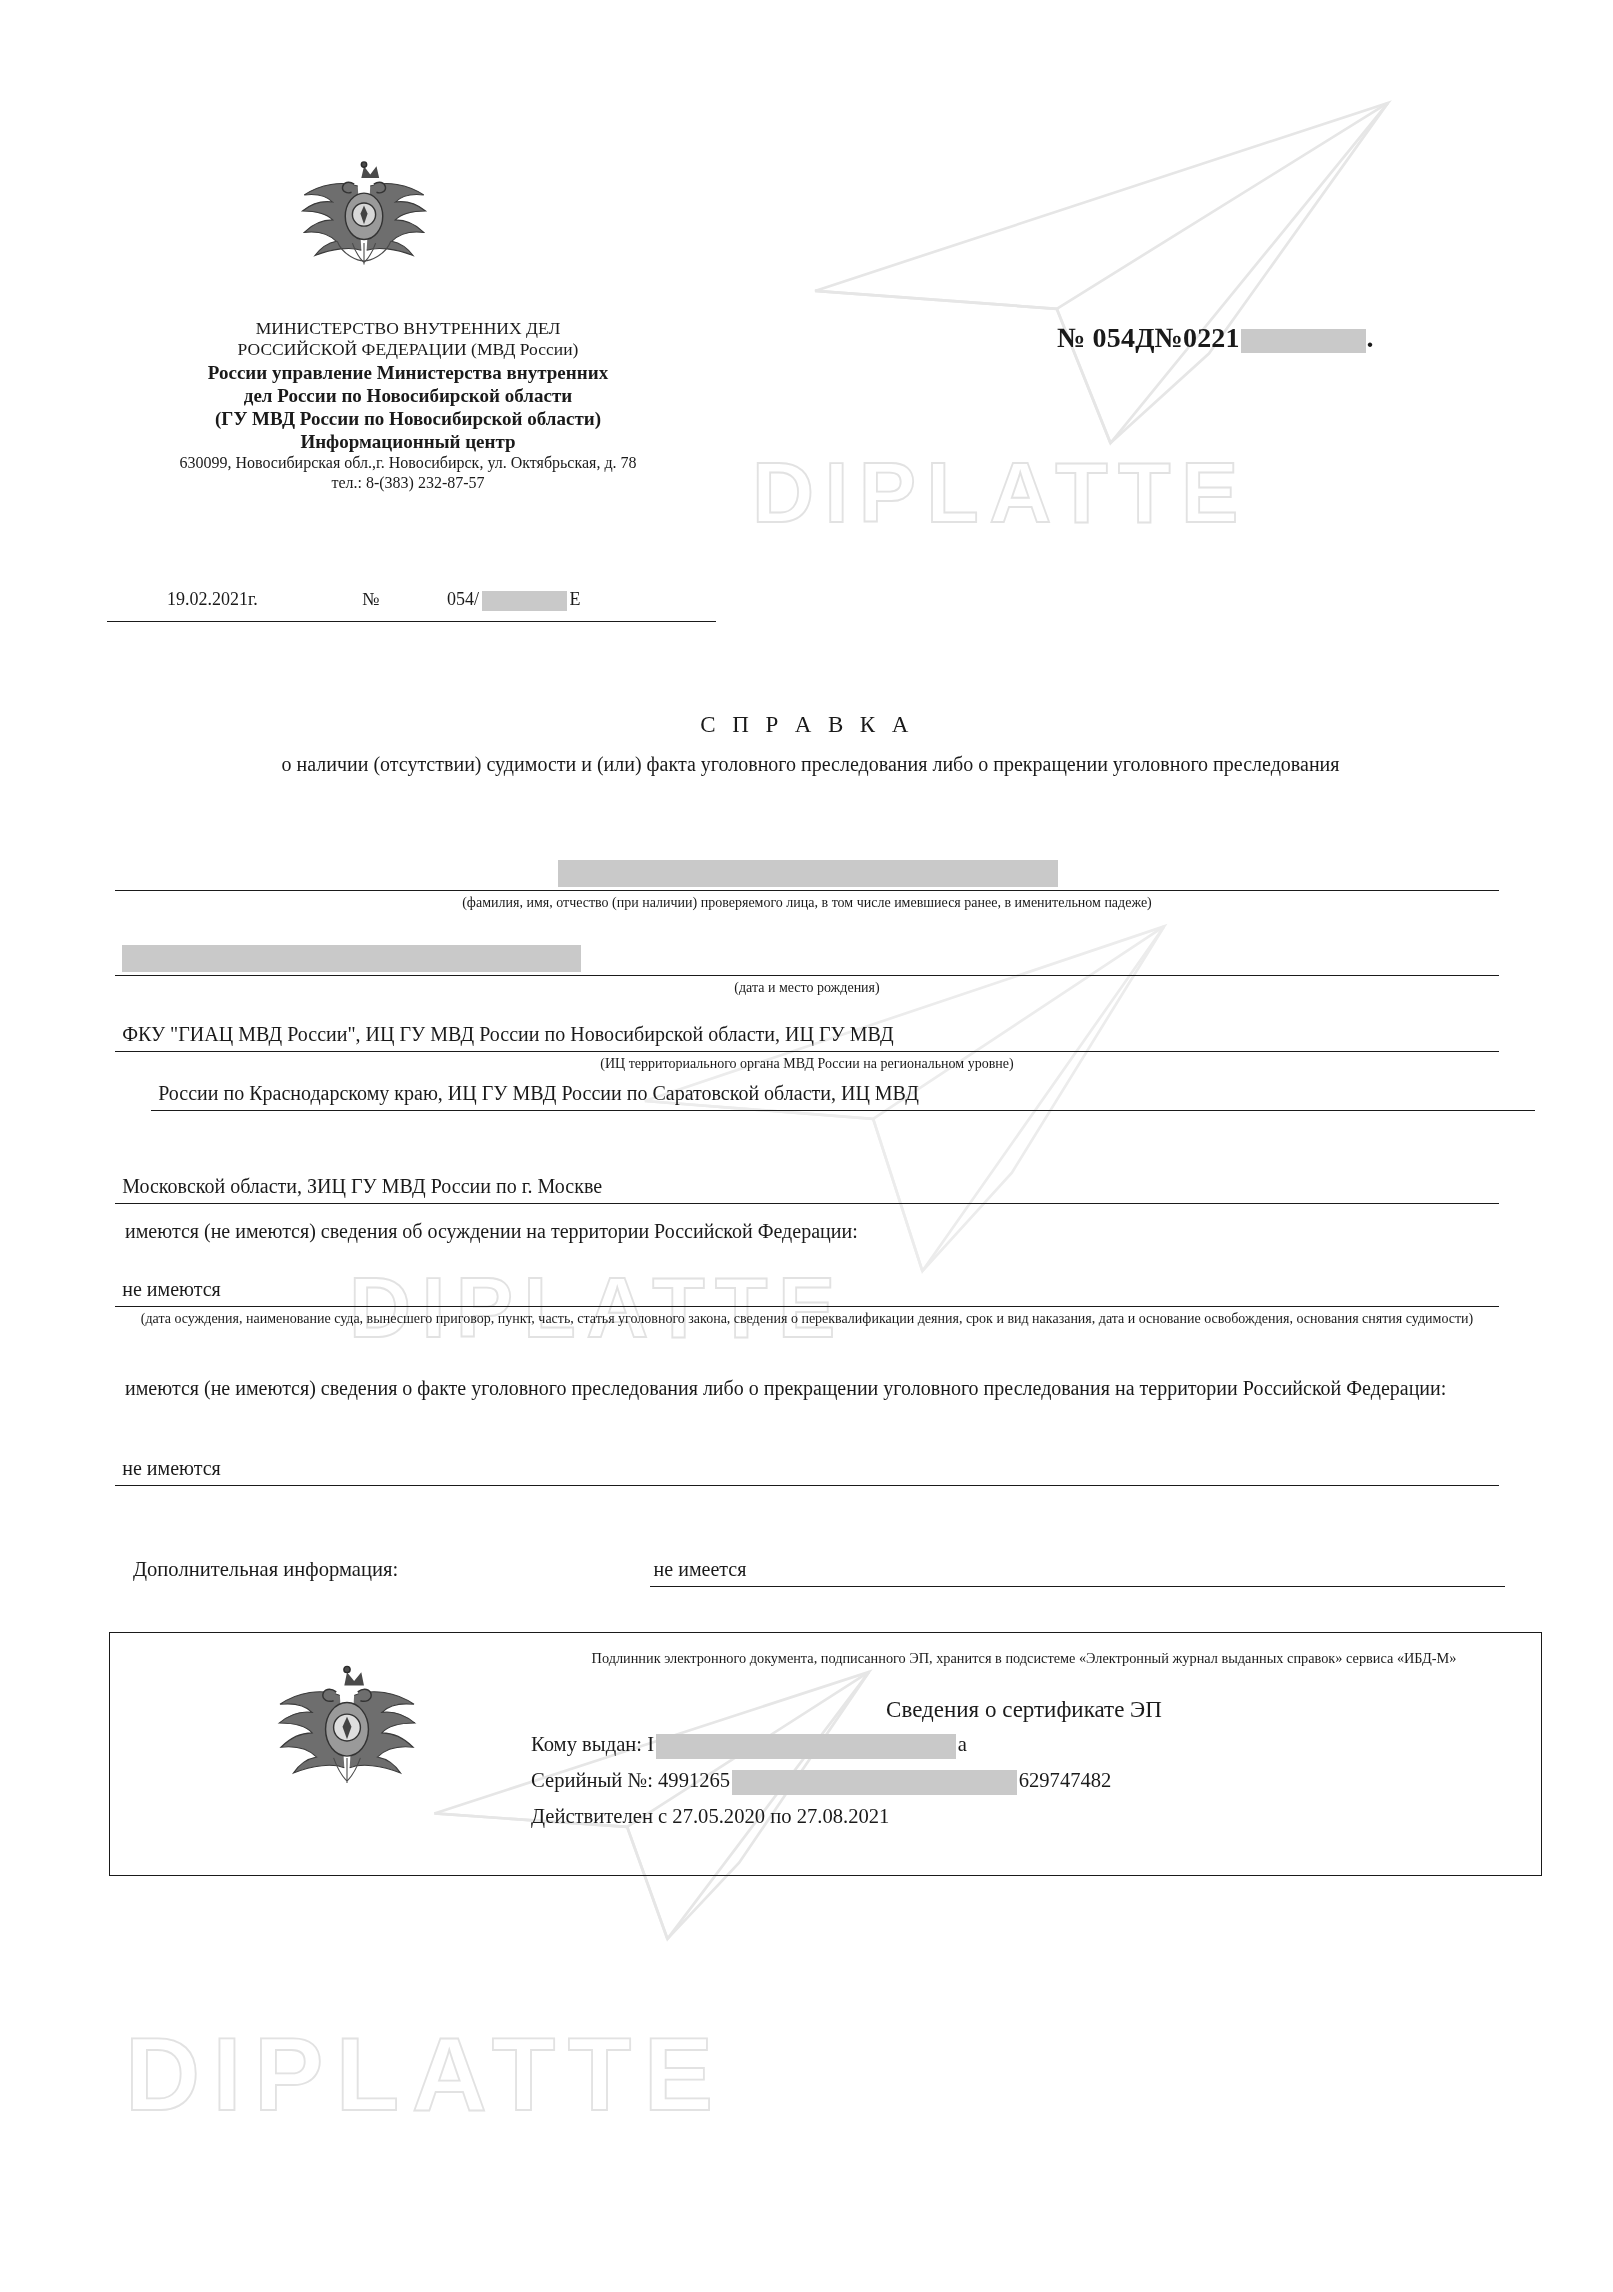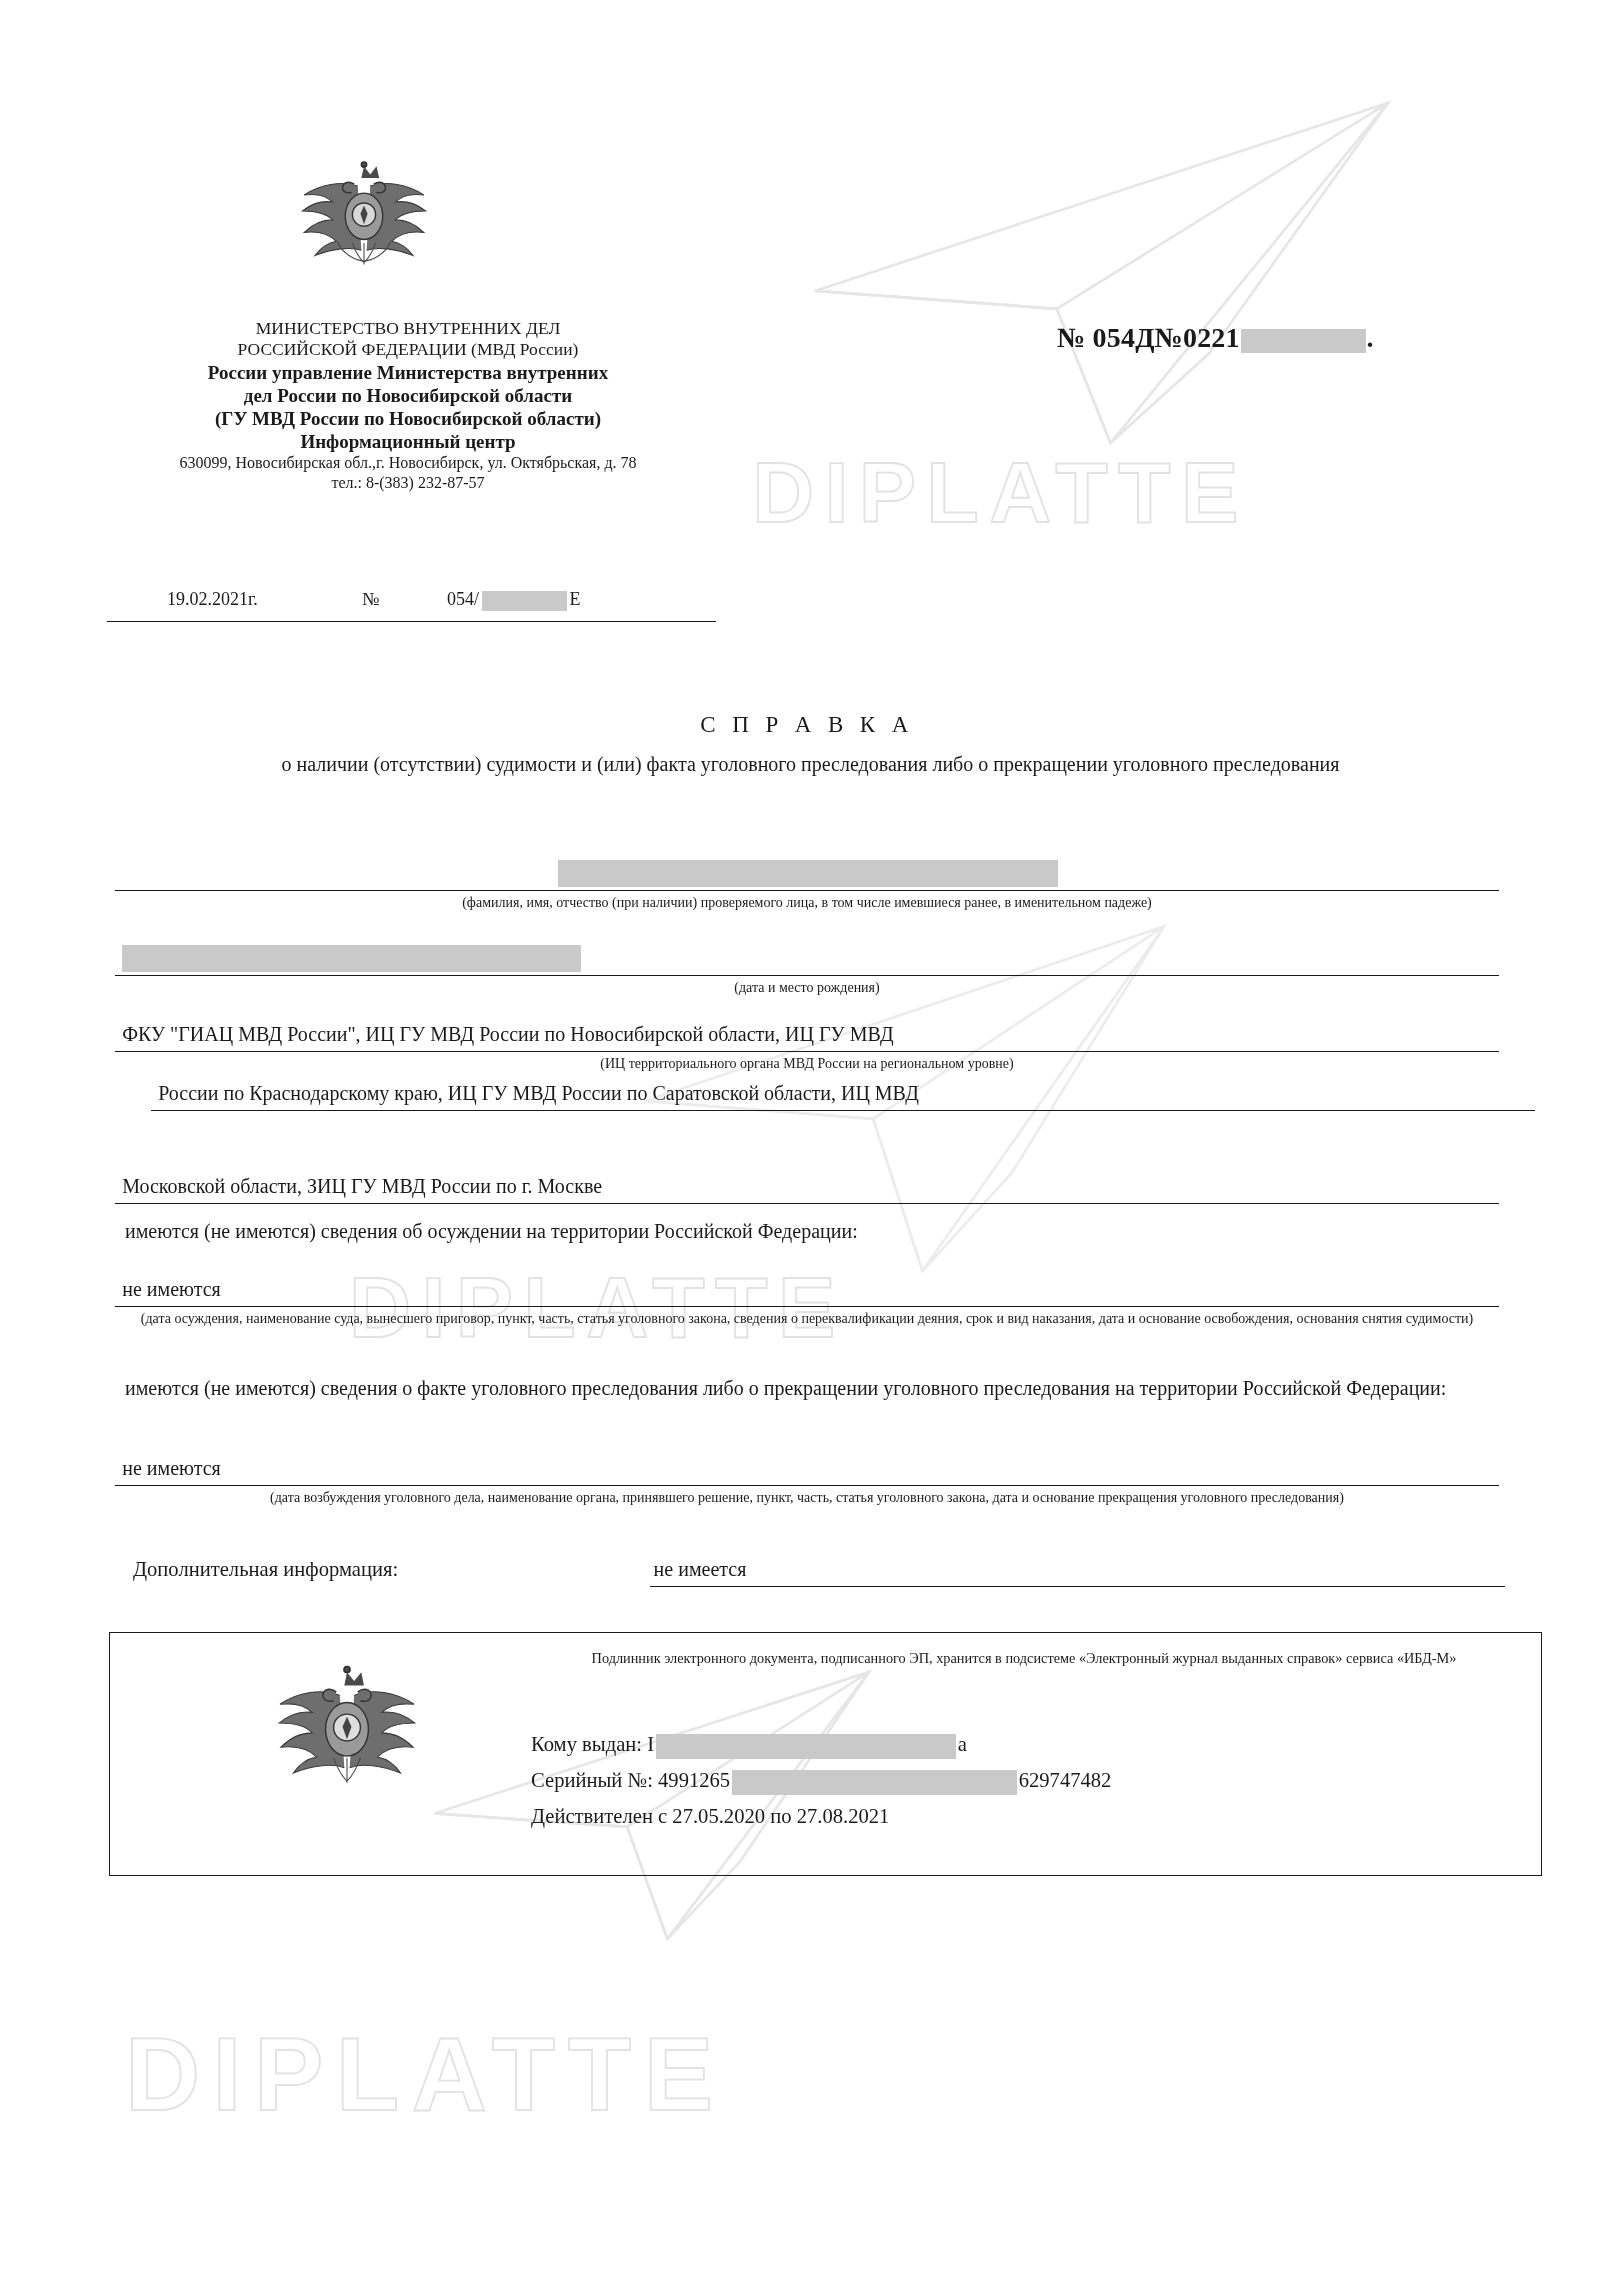--- a/index.html
+++ b/index.html
@@ -337,21 +337,20 @@
 
   <div class="field" style="top:1258px;">
     <div class="line val" style="padding-top:18px;">не имеются</div>
     <div class="caption">(дата осуждения, наименование суда, вынесшего приговор, пункт, часть, статья уголовного закона, сведения о переквалификации деяния, срок и вид наказания, дата и основание освобождения, основания снятия судимости)</div>
   </div>
 
   <div class="para" style="top:1375px;">имеются (не имеются) сведения о факте уголовного преследования либо о прекращении уголовного преследования на территории Российской Федерации:</div>
 
   <div class="field" style="top:1437px;">
     <div class="line val" style="padding-top:18px;">не имеются</div>
-    <div class="caption">(дата возбуждения уголовного дела, наименование органа, принявшего решение, пункт, часть, статья уголовного закона, дата и основание прекращения уголовного преследования)</div>
   </div>
 
   <div class="addinfo-label">Дополнительная информация:</div>
   <div class="addinfo-val">не имеется</div>
 
   <div class="cert-box">
     <div class="emblem emblem-cert">
       <svg viewBox="0 0 190 150" fill="none" stroke="#2b2b2b" stroke-width="1.6">
         <path d="M95 8 l8 10 8-10 3 15 h-22 l3 -15z" fill="#4a4a4a" stroke="none"></path>
         <circle cx="95" cy="5" r="3.5" fill="#4a4a4a"></circle>
@@ -360,20 +359,21 @@
         <ellipse cx="95" cy="72" rx="24" ry="30" fill="#9a9a9a" stroke="#333"></ellipse>
         <circle cx="95" cy="70" r="15" fill="#dedede" stroke="#333"></circle>
         <path d="M95 58 l5 11 -5 14 -5 -14z" fill="#444" stroke="none"></path>
         <path d="M83 30 c-7 -5 -14 -3 -15 3 c-1 6 6 9 12 7" fill="#6e6e6e" stroke="#333"></path>
         <path d="M107 30 c7 -5 14 -3 15 3 c1 6 -6 9 -12 7" fill="#6e6e6e" stroke="#333"></path>
         <path d="M80 104 c5 14 10 21 15 26 M95 104 v28 M110 104 c-5 14 -10 21 -15 26" stroke="#4a4a4a" stroke-width="1.2"></path>
       </svg>
     </div>
 
     <div class="cert-note">Подлинник электронного документа, подписанного ЭП, хранится в подсистеме «Электронный журнал выданных справок» сервиса «ИБД-М»</div>
+    <div class="cert-title">Сведения о сертификате ЭП</div>
 
     <div class="cert-line l1">
       <span>Кому выдан:</span>
       <span>I</span><span class="redact cert1"></span><span>а</span>
     </div>
 
     <div class="cert-line l2">
       <span>Серийный №:</span>
       <span>4991265</span><span class="redact cert2"></span><span>629747482</span>
     </div>

